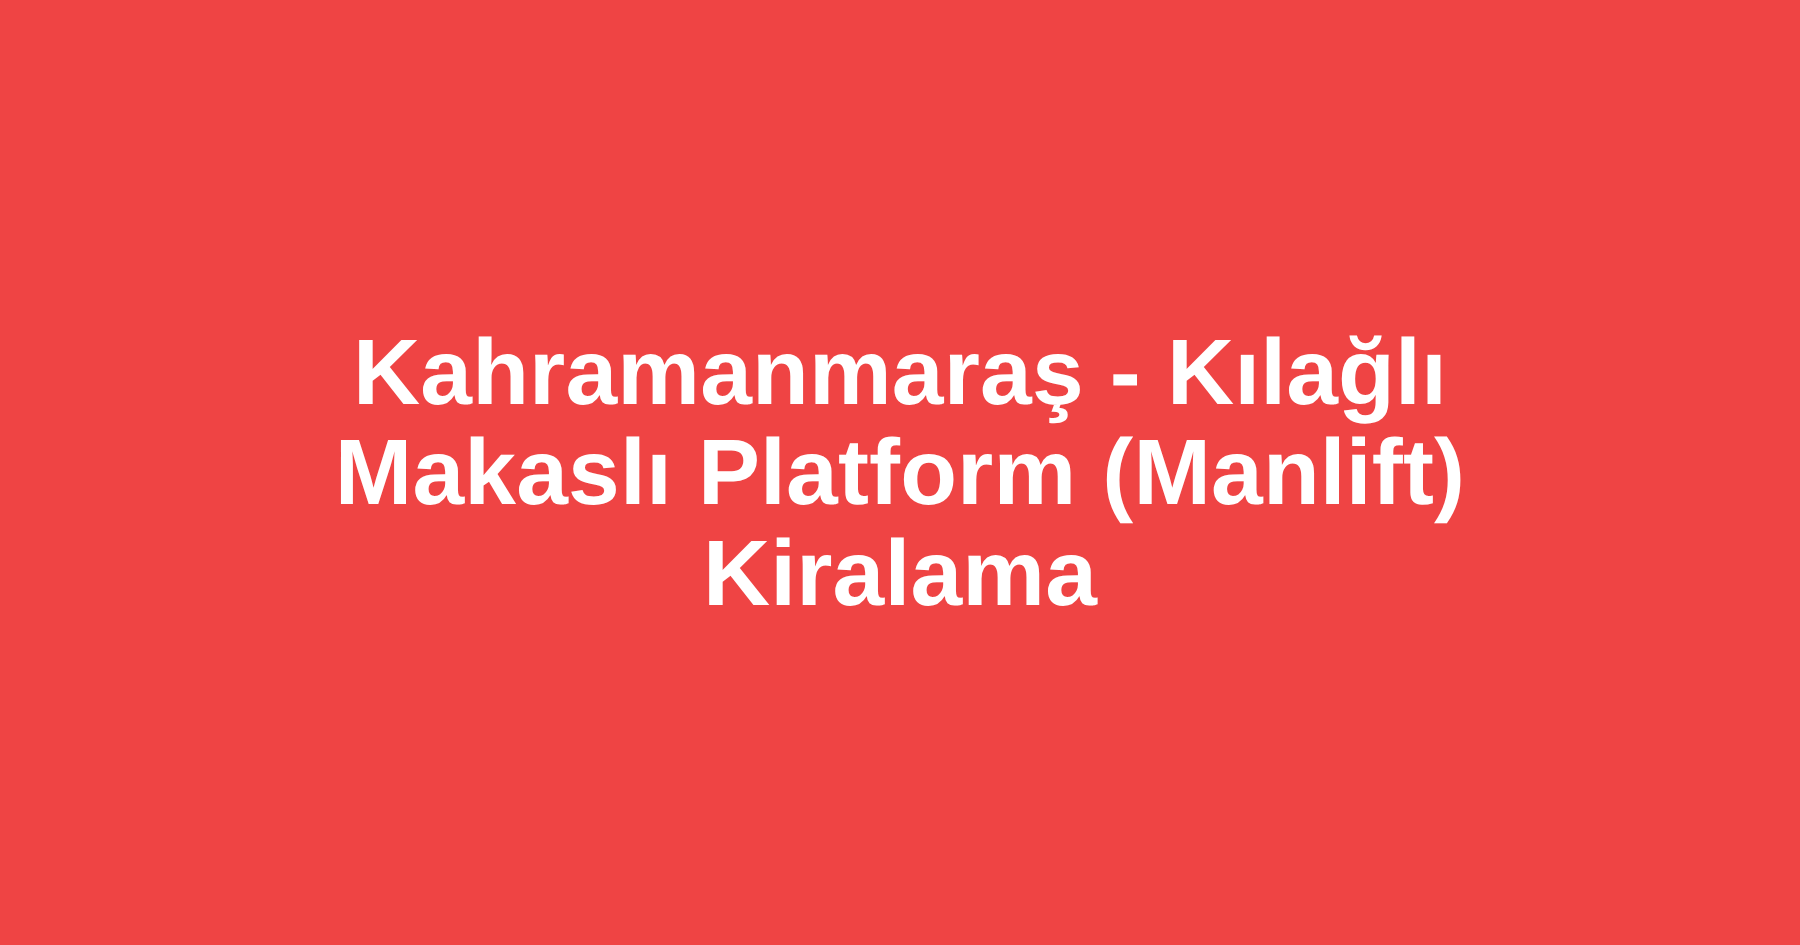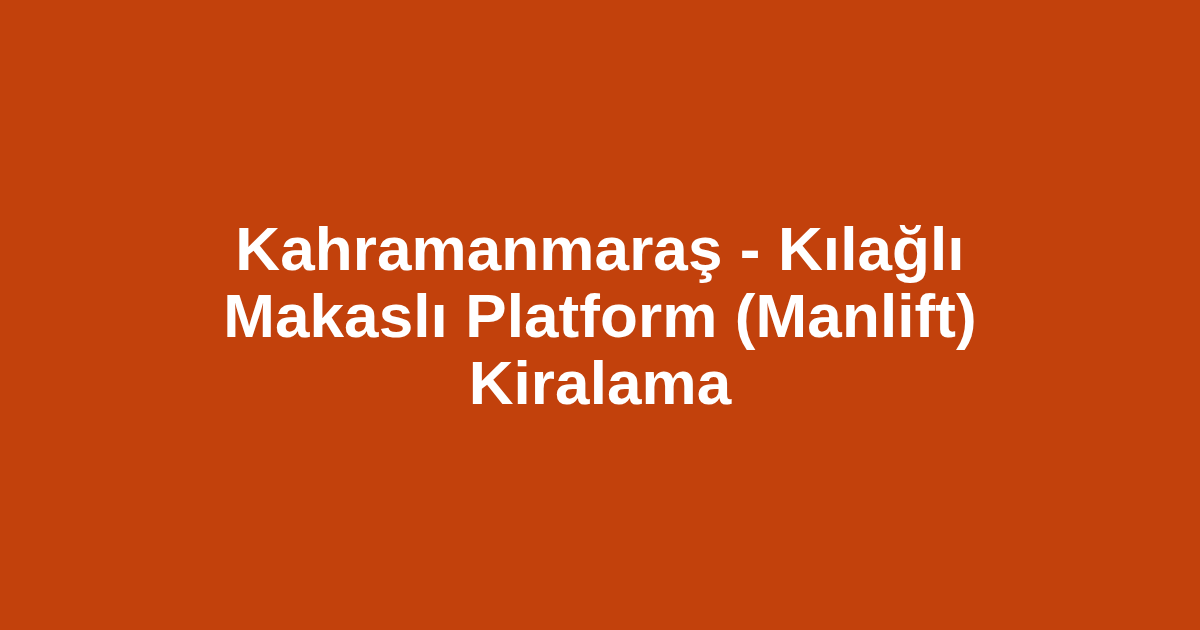--- a/index.html
+++ b/index.html
@@ -16,21 +16,21 @@
   }
 
   #og-card {
     position: relative;
     box-sizing: border-box;
     width: 1200px;
     height: 630px;
     display: flex;
     align-items: center;
     justify-content: center;
-    background-color: #c2410c;
+    background-color: #ef4444;
   }
 
   #card-content {
     width: 900px;
     display: flex;
     flex-direction: column;
     align-items: center;
     justify-content: center;
     text-align: center;
     padding: 0 20px;

